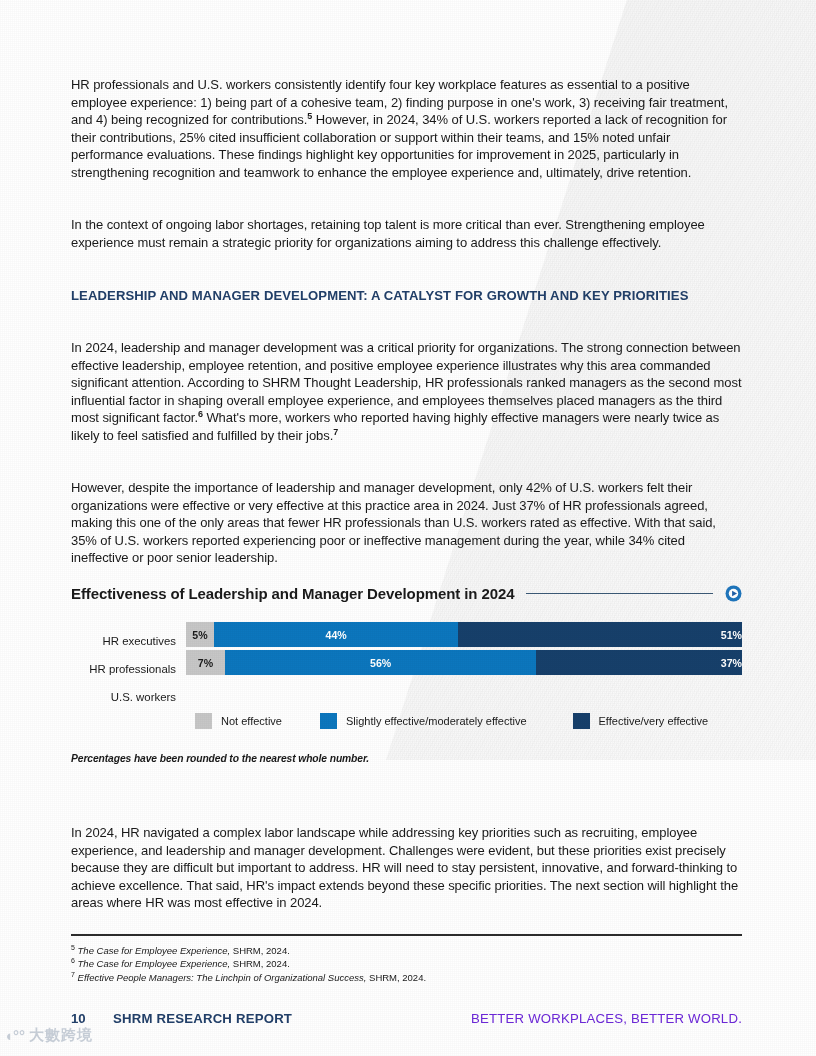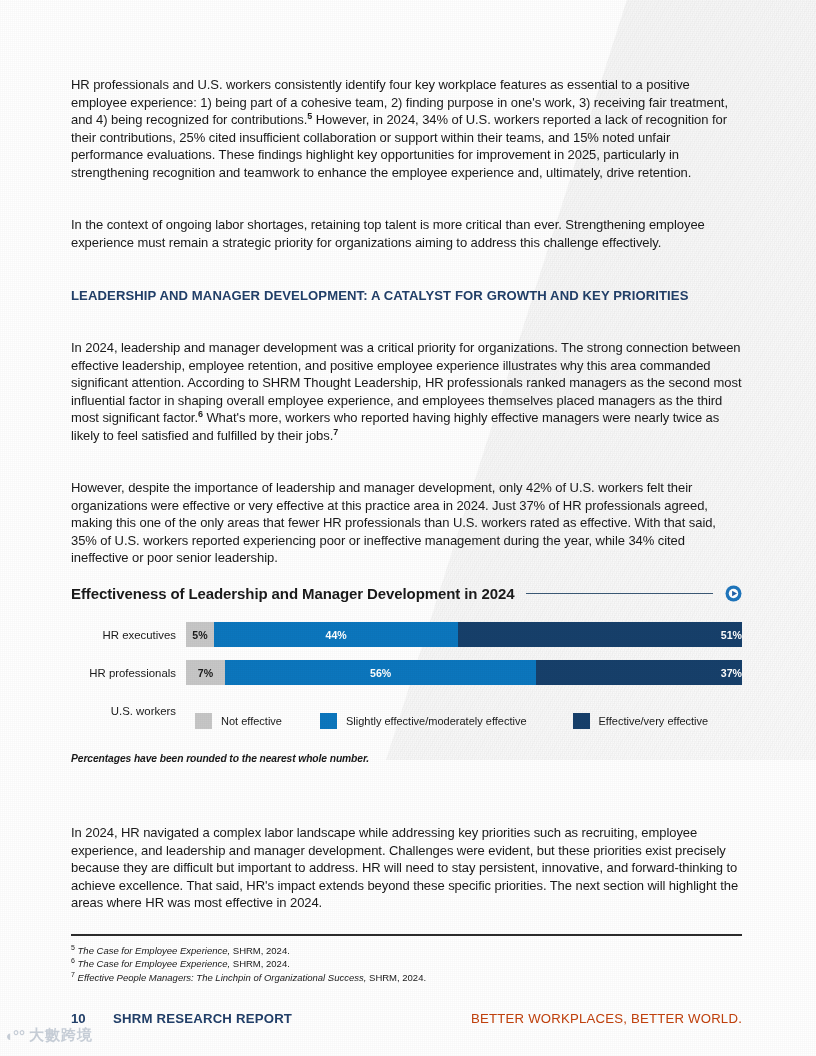--- a/index.html
+++ b/index.html
@@ -126,23 +126,23 @@
   }
 
   #chart-rows {
     position: absolute;
     left: 0;
     top: 40px;
     width: 671px;
   }
   .chart-row {
     display: flex;
-    align-items: center;
+    align-items: flex-end;
     height: 25px;
-    margin-bottom: 13px;
+    margin-bottom: 3px;
   }
   .chart-cat {
     width: 115px;
     flex: 0 0 115px;
     text-align: right;
     padding-right: 10px;
     font-size: 11.4px;
     color: #1a1a1a;
     display: flex;
     align-items: center;
@@ -261,21 +261,21 @@
   }
   #footer-report-name {
     font-size: 13.2px;
     font-weight: bold;
     color: #22406a;
     letter-spacing: 0.2px;
   }
   #footer-tagline {
     margin-left: auto;
     font-size: 13.2px;
-    color: #c2410c;
+    color: #6d28d9;
     letter-spacing: 0.2px;
   }
 
   
   #watermark {
     position: absolute;
     left: 4px;
     top: 1026px;
     display: flex;
     align-items: center;

